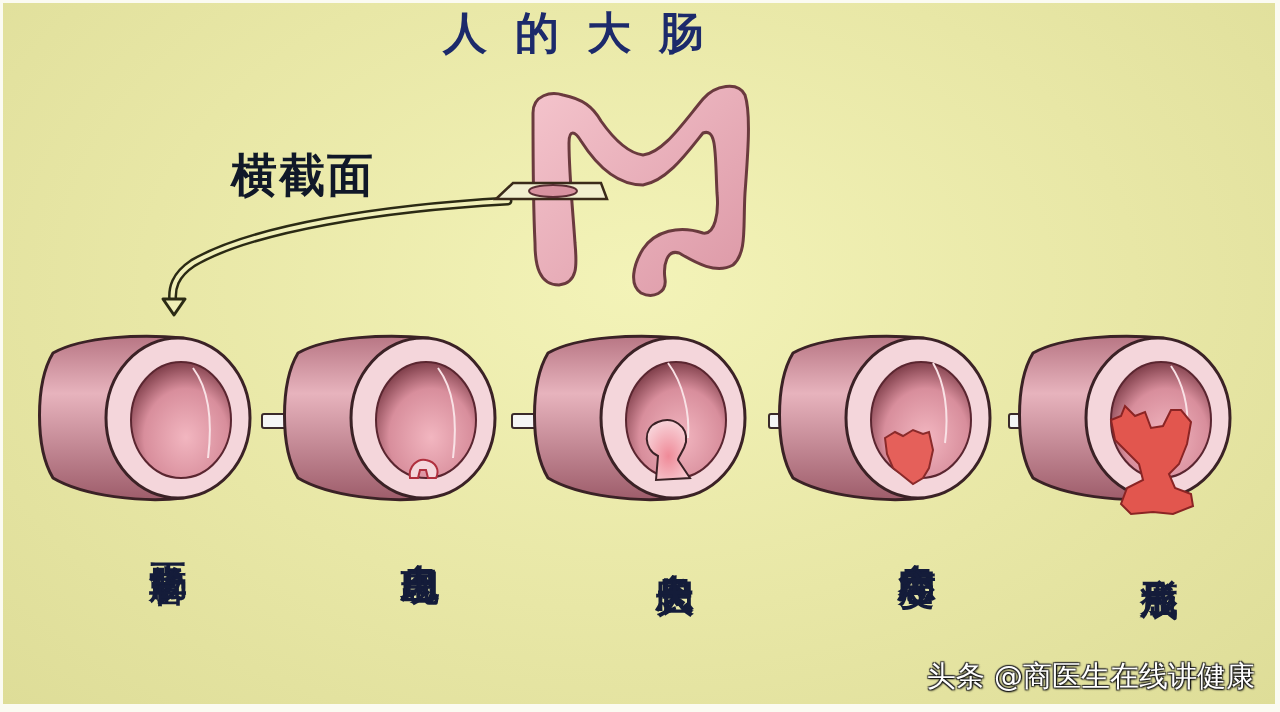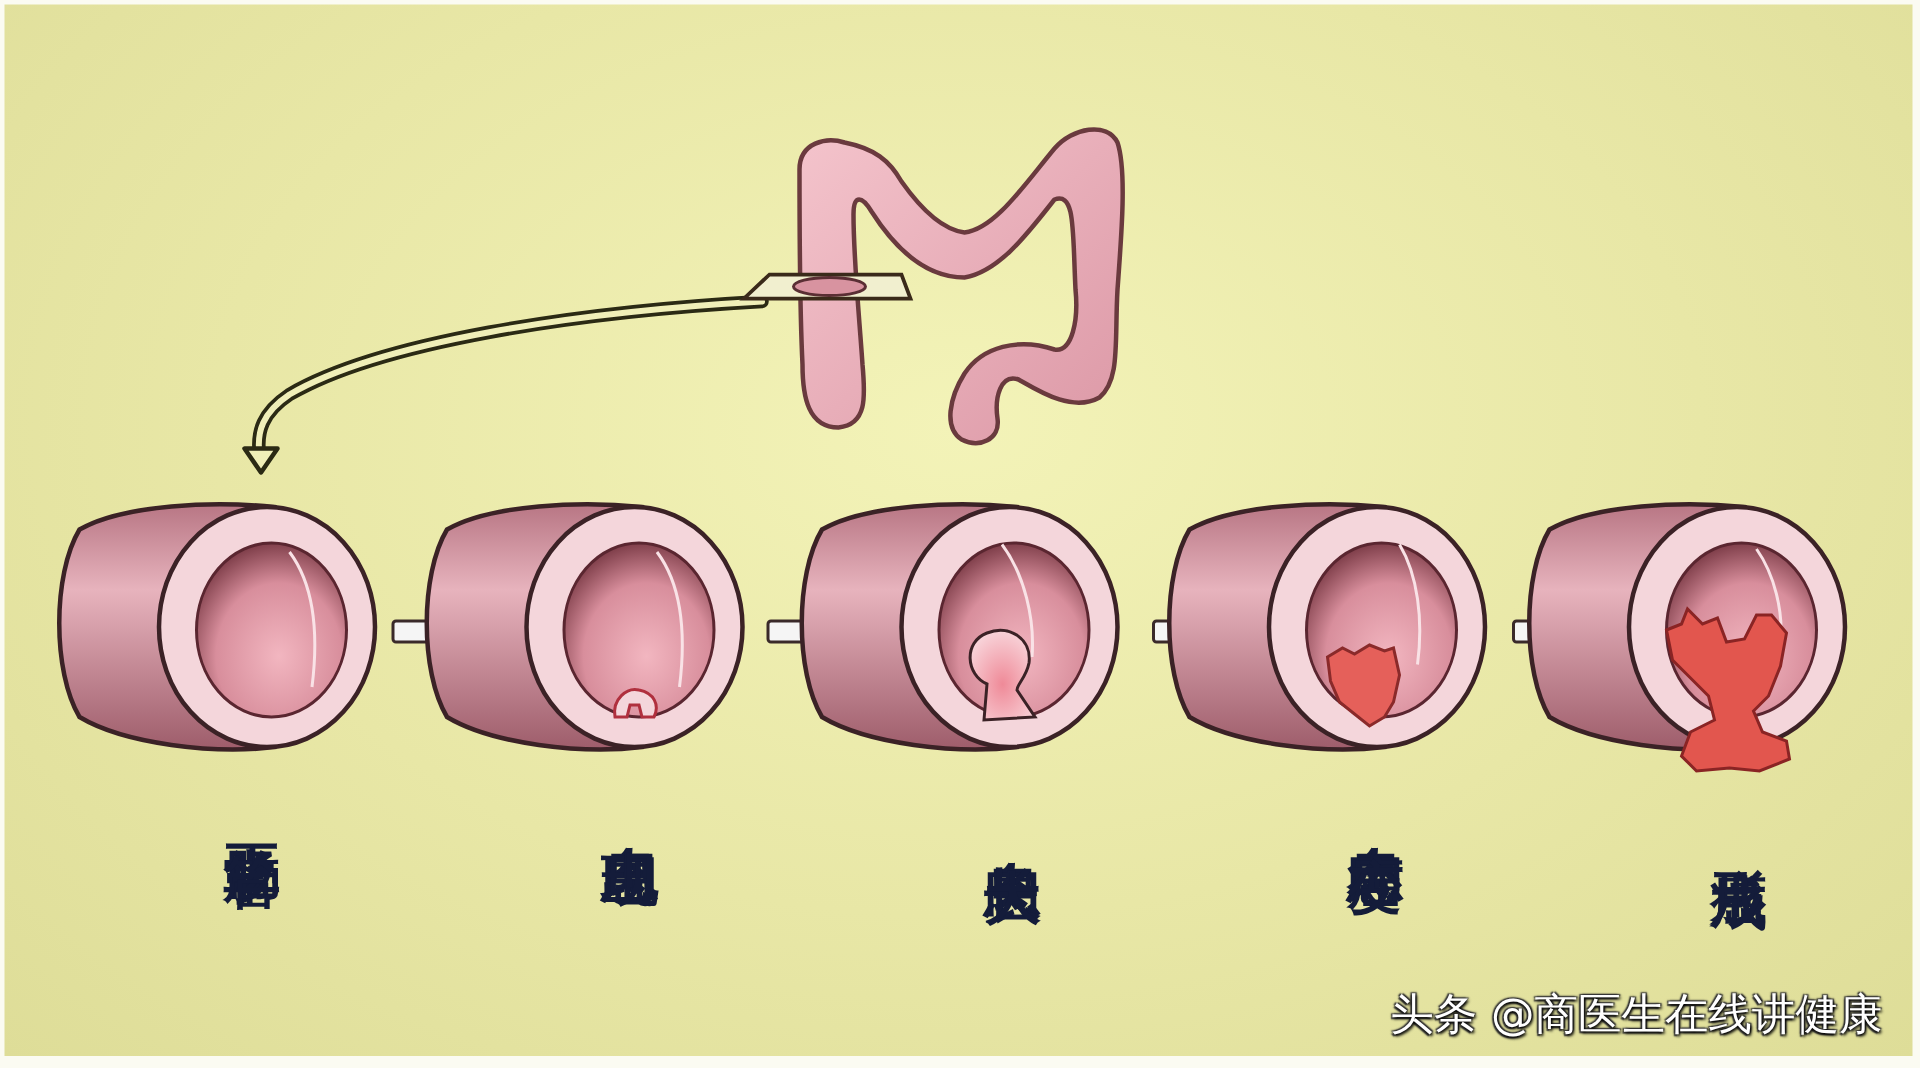--- a/index.html
+++ b/index.html
@@ -47,21 +47,23 @@
       font-size: 29px; color: #ffffff;
       text-shadow: 1px 1px 2px #000, -1px -1px 1px #333, 1px -1px 1px #333, -1px 1px 1px #333;
       white-space: nowrap; line-height: 40px;
     }
   </style>
 </head>
 <body>
 
 <div class="canvas">
 
+  <div class="title">人的大肠</div>
 
+  <div class="section-label">横截面</div>
 
   <svg class="colon-svg" width="620" height="250" viewBox="150 70 620 250">
     <defs>
       <linearGradient id="colonGrad" x1="0" y1="0" x2="1" y2="1">
         <stop offset="0" stop-color="#f4c4cc"></stop>
         <stop offset="1" stop-color="#dc98a6"></stop>
       </linearGradient>
     </defs>
 
     <g>

